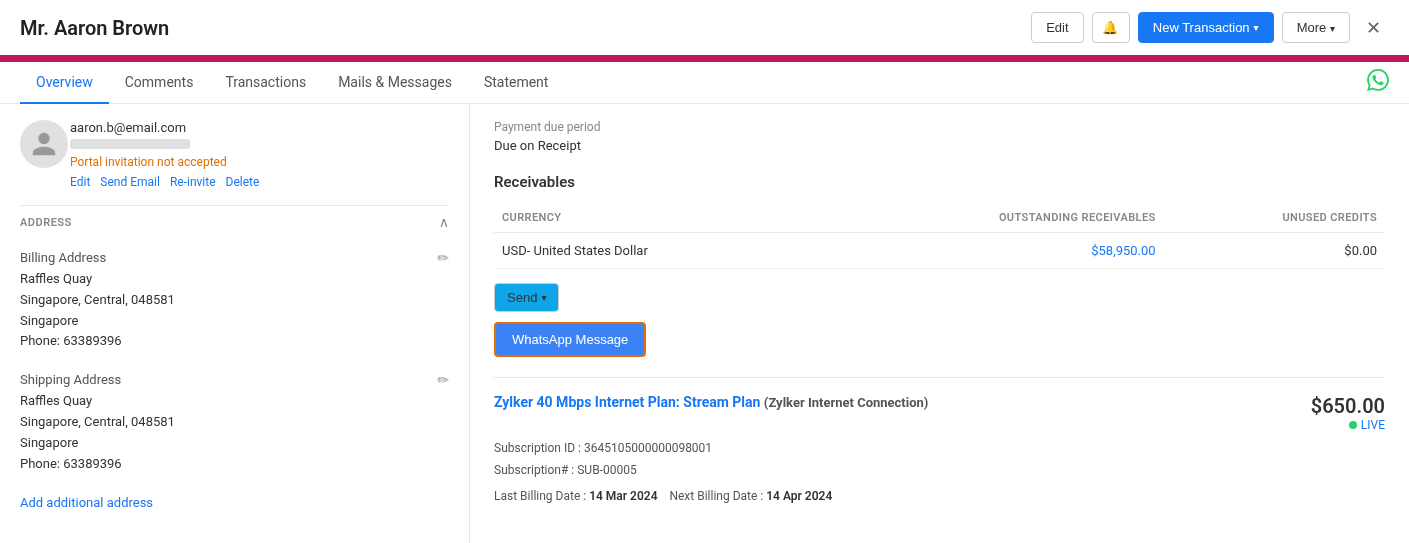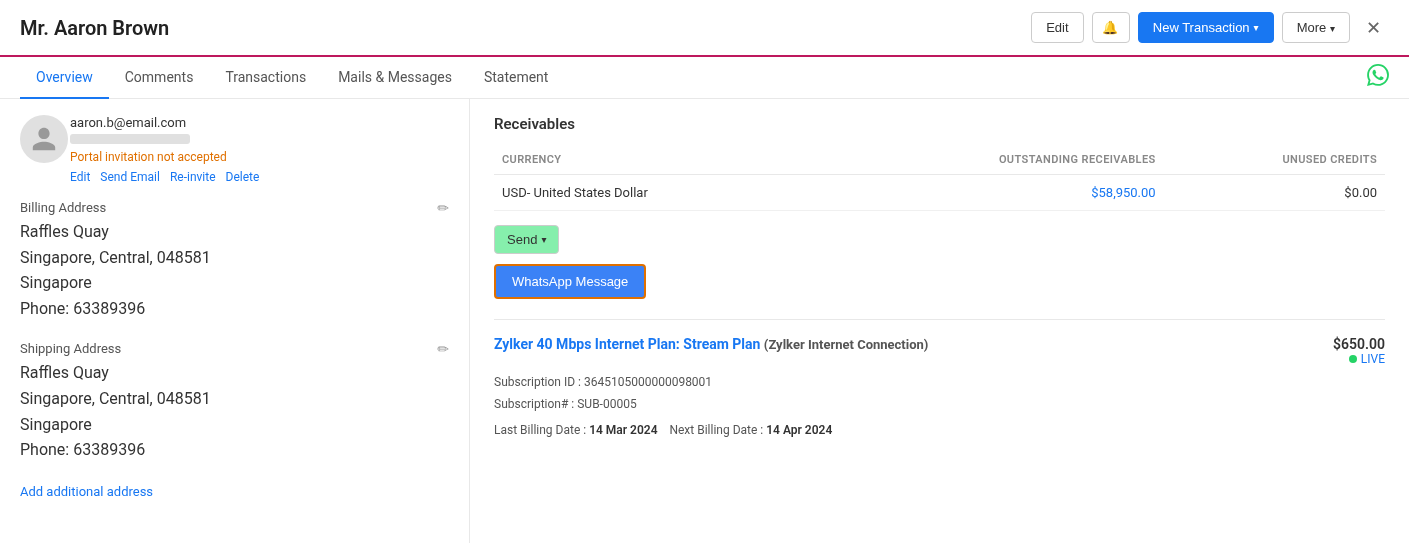--- a/index.html
+++ b/index.html
@@ -1,19 +1,19 @@
 <!DOCTYPE html>
 <html><head>
   <meta charset="utf-8">
   <style>
     * { box-sizing: border-box; margin: 0; padding: 0; }
     body { font-family: -apple-system, BlinkMacSystemFont, 'Segoe UI', Roboto, sans-serif; font-size: 14px; color: #333; background: #fff; }
 
     
-    .header { display: flex; align-items: center; padding: 12px 20px; border-bottom: 2px solid #be185d; }
+    .header { display: flex; align-items: center; padding: 12px 20px; border-bottom: 7px solid #be185d; }
     .header-title { font-size: 20px; font-weight: 600; flex: 1; color: #222; }
     .header-actions { display: flex; align-items: center; gap: 8px; }
     .btn { padding: 7px 14px; border-radius: 4px; border: 1px solid #ccc; background: #fff; cursor: pointer; font-size: 13px; color: #333; }
     .btn-primary { background: #1877f2; color: #fff; border-color: #1877f2; display: flex; align-items: center; gap: 4px; }
     .btn-icon { padding: 7px 10px; border: 1px solid #ccc; background: #fff; border-radius: 4px; cursor: pointer; font-size: 13px; }
     .close-btn { background: none; border: none; font-size: 18px; cursor: pointer; color: #666; padding: 4px 8px; }
 
     
     .tabs { display: flex; align-items: center; padding: 0 20px; border-bottom: 1px solid #e8e8e8; position: relative; }
     .tab { padding: 12px 16px; cursor: pointer; font-size: 14px; color: #555; border-bottom: 2px solid transparent; margin-bottom: -1px; }
@@ -37,21 +37,21 @@
     .contact-links { display: flex; gap: 10px; }
     .contact-links a { color: #1877f2; font-size: 12px; text-decoration: none; cursor: pointer; }
 
     
     .section-header { display: flex; align-items: center; justify-content: space-between; padding: 8px 0; border-top: 1px solid #e8e8e8; margin-bottom: 12px; }
     .section-label { font-size: 11px; font-weight: 600; color: #888; letter-spacing: 0.5px; text-transform: uppercase; }
     .chevron { color: #888; font-size: 14px; cursor: pointer; }
 
     .address-block { margin-bottom: 20px; position: relative; }
     .address-title { font-size: 13px; color: #555; margin-bottom: 4px; }
-    .address-line { font-size: 16px; color: #333; line-height: 1.6; }
+    .address-line { font-size: 13px; color: #333; line-height: 1.6; }
     .edit-icon { position: absolute; right: 0; top: 0; color: #999; cursor: pointer; font-size: 14px; }
 
     .add-address { color: #1877f2; font-size: 13px; cursor: pointer; text-decoration: none; }
 
     
     .right-panel { flex: 1; padding: 16px 24px; }
 
     .payment-section { margin-bottom: 20px; }
     .payment-label { font-size: 12px; color: #888; margin-bottom: 4px; }
     .payment-value { font-size: 13px; color: #333; }
@@ -61,31 +61,31 @@
     
     .receivables-table { width: 100%; border-collapse: collapse; margin-bottom: 14px; }
     .receivables-table th { font-size: 11px; font-weight: 600; color: #888; text-transform: uppercase; letter-spacing: 0.4px; padding: 8px 8px; text-align: left; border-bottom: 1px solid #e8e8e8; }
     .receivables-table th.right { text-align: right; }
     .receivables-table td { padding: 10px 8px; font-size: 13px; border-bottom: 1px solid #f0f0f0; }
     .receivables-table td.right { text-align: right; }
     .amount-link { color: #1877f2; text-decoration: none; }
 
     
     .send-area { margin-bottom: 10px; }
-    .btn-send { padding: 6px 12px; border: 1px solid #ccc; border-radius: 4px; background: #86efac; cursor: pointer; font-size: 13px; color: #333; display: inline-flex; align-items: center; gap: 4px; }
+    .btn-send { padding: 6px 12px; border: 1px solid #ccc; border-radius: 4px; background: #0ea5e9; cursor: pointer; font-size: 13px; color: #333; display: inline-flex; align-items: center; gap: 4px; }
 
     
     .whatsapp-btn { padding: 8px 16px; border: 2px solid #e07000; border-radius: 4px; background: #3b82f6; color: #fff; cursor: pointer; font-size: 13px; font-weight: 500; margin-bottom: 20px; }
 
     
     .subscription-block { border-top: 1px solid #e8e8e8; padding-top: 16px; }
     .subscription-header { display: flex; justify-content: space-between; align-items: flex-start; margin-bottom: 6px; }
     .subscription-title-link { color: #1877f2; font-size: 14px; font-weight: 700; text-decoration: none; cursor: pointer; }
     .subscription-org { font-size: 13px; color: #555; }
-    .subscription-price { font-size: 14px; font-weight: 600; color: #333; text-align: center; }
+    .subscription-price { font-size: 20px; font-weight: 600; color: #333; text-align: center; }
     .live-badge { display: flex; align-items: center; gap: 4px; font-size: 12px; color: #1877f2; justify-content: flex-end; }
     .live-dot { width: 8px; height: 8px; border-radius: 50%; background: #25d366; display: inline-block; }
     .subscription-meta { font-size: 12px; color: #555; line-height: 1.8; }
     .billing-dates { font-size: 12px; color: #555; margin-top: 8px; }
     .billing-dates strong { color: #333; font-weight: 600; }
 
     .dropdown-arrow { font-size: 10px; }
   </style>
 </head>
 <body>
@@ -140,20 +140,24 @@
         <div class="contact-links">
           <a>Edit</a>
           <a>Send Email</a>
           <a>Re-invite</a>
           <a>Delete</a>
         </div>
       </div>
     </div>
 
     
+    <div class="section-header">
+      <span class="section-label">ADDRESS</span>
+      <span class="chevron">∧</span>
+    </div>
 
     
     <div class="address-block">
       <div class="address-title">Billing Address</div>
       <div class="address-line">Raffles Quay</div>
       <div class="address-line">Singapore, Central, 048581</div>
       <div class="address-line">Singapore</div>
       <div class="address-line">Phone: 63389396</div>
       <span class="edit-icon">✏</span>
     </div>
@@ -166,20 +170,24 @@
       <div class="address-line">Singapore</div>
       <div class="address-line">Phone: 63389396</div>
       <span class="edit-icon">✏</span>
     </div>
 
     <a class="add-address">Add additional address</a>
   </div>
 
   <div class="right-panel">
 
+    <div class="payment-section">
+      <div class="payment-label">Payment due period</div>
+      <div class="payment-value">Due on Receipt</div>
+    </div>
 
     <div>
       <div class="receivables-title">Receivables</div>
       <table class="receivables-table">
         <thead>
           <tr>
             <th>CURRENCY</th>
             <th class="right">OUTSTANDING RECEIVABLES</th>
             <th class="right">UNUSED CREDITS</th>
           </tr>

